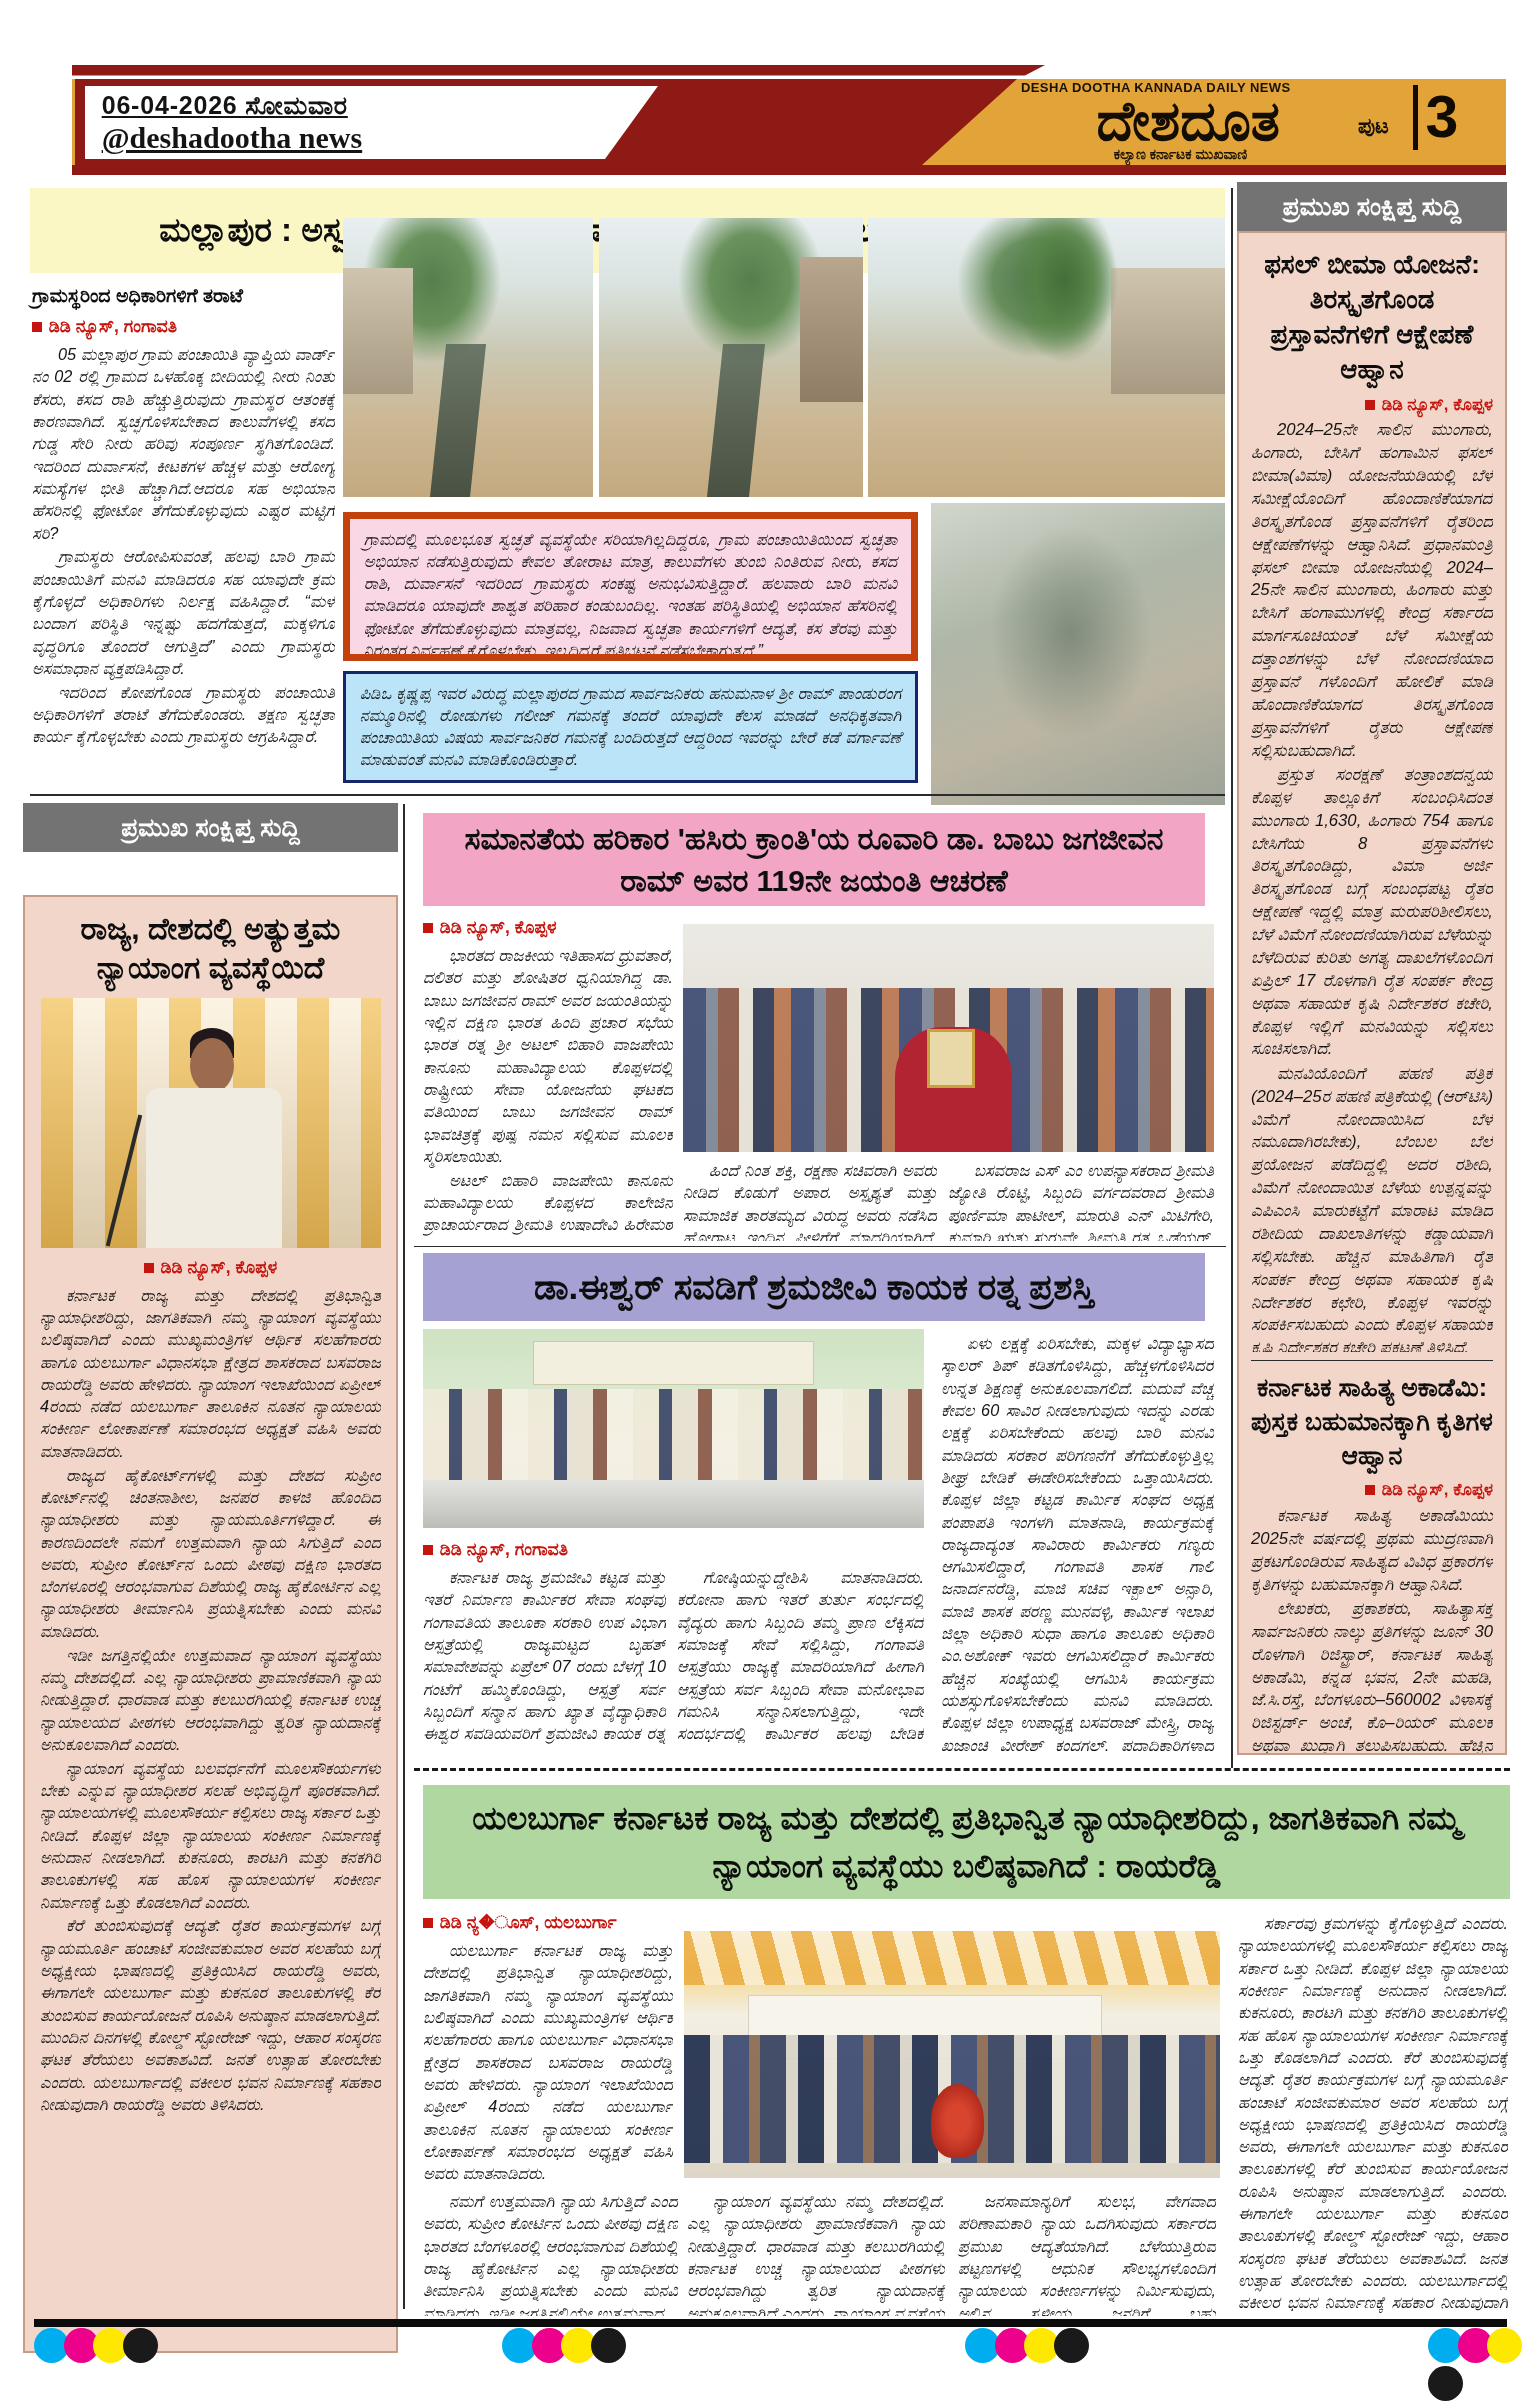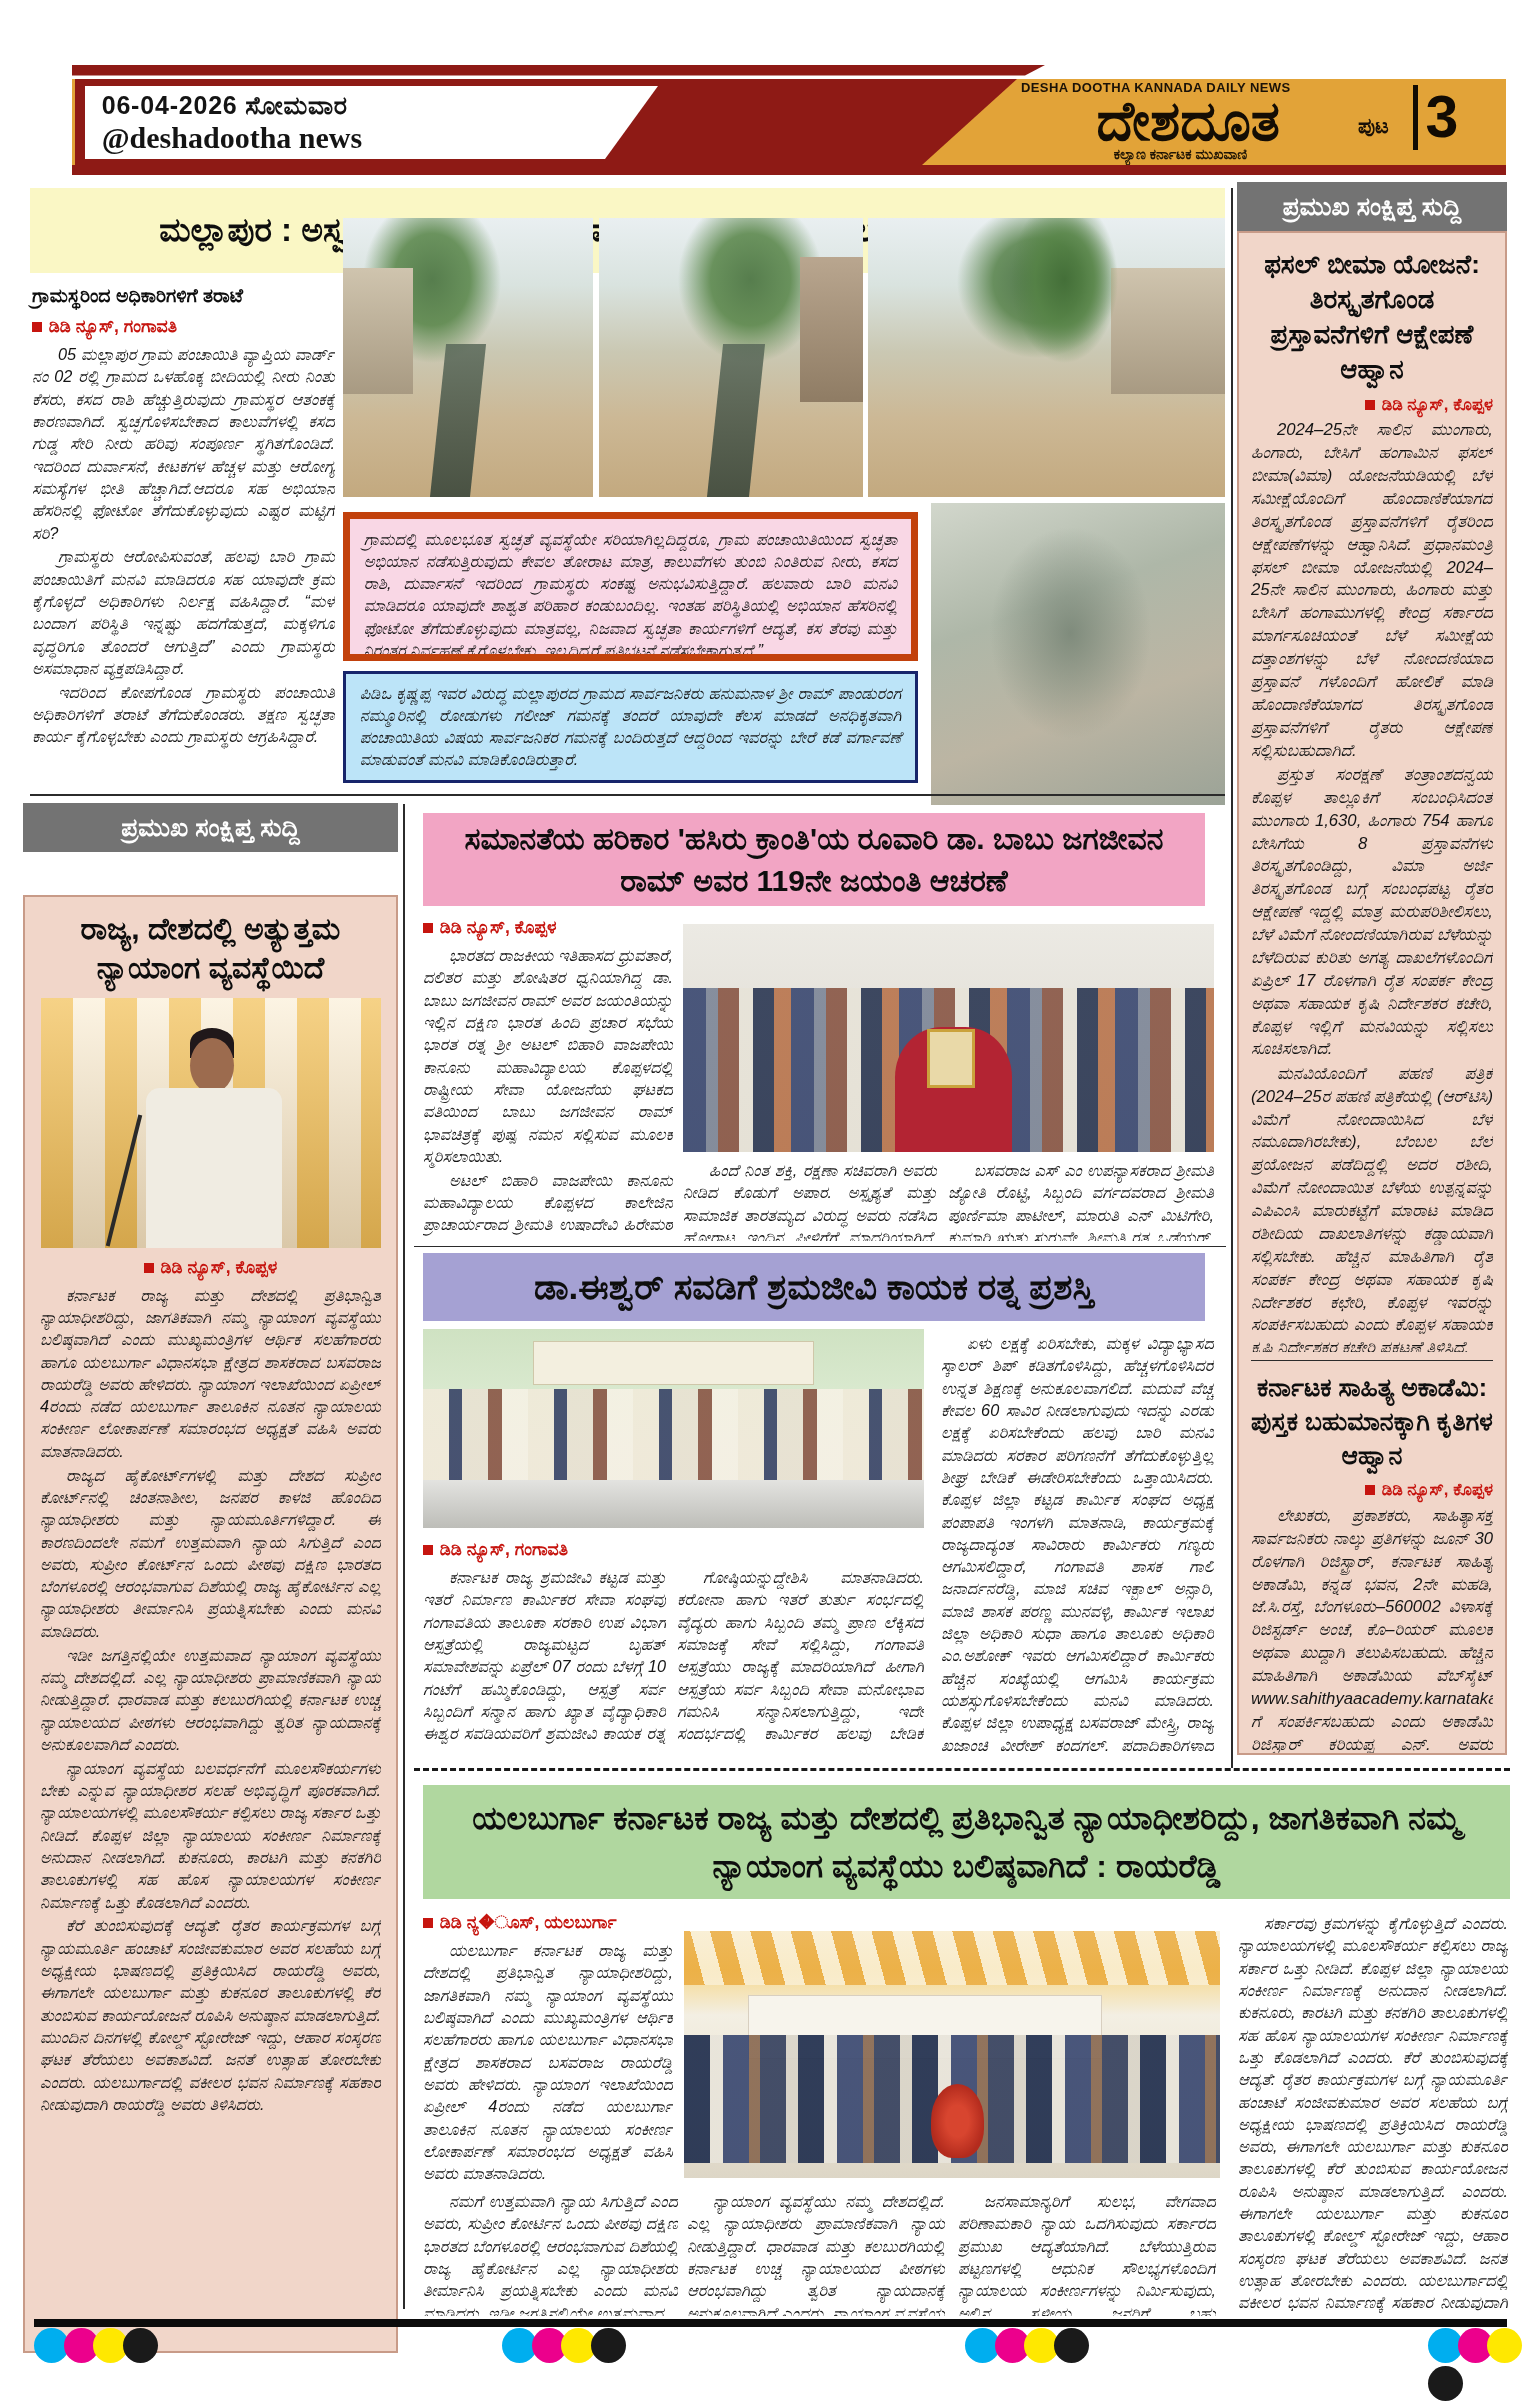--- a/index.html
+++ b/index.html
@@ -65,21 +65,21 @@
 
   <div class="abs" style="left:72px; top:65px; width:973px; height:10.6px; background:#8e1a15;
               clip-path:polygon(0 0,100% 0,calc(100% - 20px) 100%,0 100%);"></div>
 
   <div class="abs" style="left:72px; top:79px; width:1434px; height:86px; background:#e2a338;"></div>
 
   <div class="abs" style="left:72px; top:79px; width:945px; height:86px; background:#8e1a15;
               clip-path:polygon(0 0,100% 0,calc(100% - 95px) 100%,0 100%); border-left:3px solid #e2a338;"></div>
 
   <div class="abs" style="left:85px; top:86px; width:573px; height:73px; background:#ffffff;
-              clip-path:polygon(0 0,100% 0,calc(100% - 53px) 100%,0 100%); padding:4.6px 15px 0 16.7px;">
+              clip-path:polygon(0 0,100% 0,calc(100% - 53px) 100%,0 100%); padding:4.6px 15px 0 16.7px;text-decoration:underline;">
     <div style="font-weight:bold; font-size:25px; letter-spacing:0.8px;">06-04-2026  ಸೋಮವಾರ</div>
     <div style="font-family:'Liberation Serif','DejaVu Serif',serif; font-weight:bold; font-size:30px; margin-top:0px;">@deshadootha news</div>
   </div>
 
   <div class="abs" style="left:1021px; top:80px; width:319px; font-weight:bold; font-size:13px; color:#1a1208; letter-spacing:0.4px;">DESHA DOOTHA KANNADA DAILY NEWS</div>
   <div class="abs" style="left:961px; top:90px; width:319px; text-align:right; font-weight:bold; font-size:55px; color:#140d04;
               font-family:Liberation Serif, serif;">ದೇಶದೂತ</div>
   <div class="abs" style="left:1021px; top:146px; width:319px; text-align:center; font-weight:bold; font-size:14px; color:#201505;">ಕಲ್ಯಾಣ ಕರ್ನಾಟಕ ಮುಖವಾಣಿ</div>
 
   <div class="abs" style="left:1358px; top:114px; font-weight:bold; font-size:21px; color:#181008;">ಪುಟ</div>
@@ -164,20 +164,21 @@
       <p>2024–25ನೇ ಸಾಲಿನ ಮುಂಗಾರು, ಹಿಂಗಾರು, ಬೇಸಿಗೆ ಹಂಗಾಮಿನ ಫಸಲ್ ಬೀಮಾ(ವಿಮಾ) ಯೋಜನೆಯಡಿಯಲ್ಲಿ ಬೆಳೆ ಸಮೀಕ್ಷೆಯೊಂದಿಗೆ ಹೊಂದಾಣಿಕೆಯಾಗದೆ ತಿರಸ್ಕೃತಗೊಂಡ ಪ್ರಸ್ತಾವನೆಗಳಿಗೆ ರೈತರಿಂದ ಆಕ್ಷೇಪಣೆಗಳನ್ನು ಆಹ್ವಾನಿಸಿದೆ. ಪ್ರಧಾನಮಂತ್ರಿ ಫಸಲ್ ಬೀಮಾ ಯೋಜನೆಯಲ್ಲಿ 2024–25ನೇ ಸಾಲಿನ ಮುಂಗಾರು, ಹಿಂಗಾರು ಮತ್ತು ಬೇಸಿಗೆ ಹಂಗಾಮುಗಳಲ್ಲಿ ಕೇಂದ್ರ ಸರ್ಕಾರದ ಮಾರ್ಗಸೂಚಿಯಂತೆ ಬೆಳೆ ಸಮೀಕ್ಷೆಯ ದತ್ತಾಂಶಗಳನ್ನು ಬೆಳೆ ನೋಂದಣಿಯಾದ ಪ್ರಸ್ತಾವನೆ ಗಳೊಂದಿಗೆ ಹೋಲಿಕೆ ಮಾಡಿ ಹೊಂದಾಣಿಕೆಯಾಗದ ತಿರಸ್ಕೃತಗೊಂಡ ಪ್ರಸ್ತಾವನೆಗಳಿಗೆ ರೈತರು ಆಕ್ಷೇಪಣೆ ಸಲ್ಲಿಸುಬಹುದಾಗಿದೆ.</p>
       <p>ಪ್ರಸ್ತುತ ಸಂರಕ್ಷಣೆ ತಂತ್ರಾಂಶದನ್ವಯ ಕೊಪ್ಪಳ ತಾಲ್ಲೂಕಿಗೆ ಸಂಬಂಧಿಸಿದಂತೆ ಮುಂಗಾರು 1,630, ಹಿಂಗಾರು 754 ಹಾಗೂ ಬೇಸಿಗೆಯ 8 ಪ್ರಸ್ತಾವನೆಗಳು ತಿರಸ್ಕೃತಗೊಂಡಿದ್ದು, ವಿಮಾ ಅರ್ಜಿ ತಿರಸ್ಕೃತಗೊಂಡ ಬಗ್ಗೆ ಸಂಬಂಧಪಟ್ಟ ರೈತರ ಆಕ್ಷೇಪಣೆ ಇದ್ದಲ್ಲಿ ಮಾತ್ರ ಮರುಪರಿಶೀಲಿಸಲು, ಬೆಳೆ ವಿಮೆಗೆ ನೋಂದಣಿಯಾಗಿರುವ ಬೆಳೆಯನ್ನು ಬೆಳೆದಿರುವ ಕುರಿತು ಅಗತ್ಯ ದಾಖಲೆಗಳೊಂದಿಗೆ ಏಪ್ರಿಲ್ 17 ರೊಳಗಾಗಿ ರೈತ ಸಂಪರ್ಕ ಕೇಂದ್ರ ಅಥವಾ ಸಹಾಯಕ ಕೃಷಿ ನಿರ್ದೇಶಕರ ಕಚೇರಿ, ಕೊಪ್ಪಳ ಇಲ್ಲಿಗೆ ಮನವಿಯನ್ನು ಸಲ್ಲಿಸಲು ಸೂಚಿಸಲಾಗಿದೆ.</p>
       <p>ಮನವಿಯೊಂದಿಗೆ ಪಹಣಿ ಪತ್ರಿಕೆ (2024–25ರ ಪಹಣಿ ಪತ್ರಿಕೆಯಲ್ಲಿ (ಆರ್‌ಟಿಸಿ) ವಿಮೆಗೆ ನೋಂದಾಯಿಸಿದ ಬೆಳೆ ನಮೂದಾಗಿರಬೇಕು), ಬೆಂಬಲ ಬೆಲೆ ಪ್ರಯೋಜನ ಪಡೆದಿದ್ದಲ್ಲಿ ಅದರ ರಶೀದಿ, ವಿಮೆಗೆ ನೋಂದಾಯಿತ ಬೆಳೆಯ ಉತ್ಪನ್ನವನ್ನು ಎಪಿಎಂಸಿ ಮಾರುಕಟ್ಟೆಗೆ ಮಾರಾಟ ಮಾಡಿದ ರಶೀದಿಯ ದಾಖಲಾತಿಗಳನ್ನು ಕಡ್ಡಾಯವಾಗಿ ಸಲ್ಲಿಸಬೇಕು. ಹೆಚ್ಚಿನ ಮಾಹಿತಿಗಾಗಿ ರೈತ ಸಂಪರ್ಕ ಕೇಂದ್ರ ಅಥವಾ ಸಹಾಯಕ ಕೃಷಿ ನಿರ್ದೇಶಕರ ಕಛೇರಿ, ಕೊಪ್ಪಳ ಇವರನ್ನು ಸಂಪರ್ಕಿಸಬಹುದು ಎಂದು ಕೊಪ್ಪಳ ಸಹಾಯಕ ಕೃಷಿ ನಿರ್ದೇಶಕರ ಕಚೇರಿ ಪ್ರಕಟಣೆ ತಿಳಿಸಿದೆ.</p>
     </div>
     <div style="border-top:1.5px solid #2b2b2b; margin:7.6px 0 10.6px 0;"></div>
     <div class="headline" style="font-size:25px; text-align:center; line-height:1.35; margin-bottom:7.6px;">ಕರ್ನಾಟಕ ಸಾಹಿತ್ಯ ಅಕಾಡೆಮಿ: ಪುಸ್ತಕ ಬಹುಮಾನಕ್ಕಾಗಿ ಕೃತಿಗಳ ಆಹ್ವಾನ</div>
     <div class="byline" style="text-align:right; margin-bottom:4.6px; font-size:16.7px;">
       <span class="bsq"></span><span>ಡಿಡಿ ನ್ಯೂಸ್, ಕೊಪ್ಪಳ</span>
     </div>
     <div class="body-txt jt" style="height:395px; font-size:16.7px;">
+      <p>ಕರ್ನಾಟಕ ಸಾಹಿತ್ಯ ಅಕಾಡೆಮಿಯು 2025ನೇ ವರ್ಷದಲ್ಲಿ ಪ್ರಥಮ ಮುದ್ರಣವಾಗಿ ಪ್ರಕಟಗೊಂಡಿರುವ ಸಾಹಿತ್ಯದ ವಿವಿಧ ಪ್ರಕಾರಗಳ ಕೃತಿಗಳನ್ನು ಬಹುಮಾನಕ್ಕಾಗಿ ಆಹ್ವಾನಿಸಿದೆ.</p>
       <p>ಲೇಖಕರು, ಪ್ರಕಾಶಕರು, ಸಾಹಿತ್ಯಾಸಕ್ತ ಸಾರ್ವಜನಿಕರು ನಾಲ್ಕು ಪ್ರತಿಗಳನ್ನು ಜೂನ್ 30 ರೊಳಗಾಗಿ ರಿಜಿಸ್ಟ್ರಾರ್, ಕರ್ನಾಟಕ ಸಾಹಿತ್ಯ ಅಕಾಡೆಮಿ, ಕನ್ನಡ ಭವನ, 2ನೇ ಮಹಡಿ, ಜೆ.ಸಿ.ರಸ್ತೆ, ಬೆಂಗಳೂರು–560002 ವಿಳಾಸಕ್ಕೆ ರಿಜಿಸ್ಟರ್ಡ್ ಅಂಚೆ, ಕೊ–ರಿಯರ್ ಮೂಲಕ ಅಥವಾ ಖುದ್ದಾಗಿ ತಲುಪಿಸಬಹುದು. ಹೆಚ್ಚಿನ ಮಾಹಿತಿಗಾಗಿ ಅಕಾಡೆಮಿಯ ವೆಬ್‌ಸೈಟ್ www.sahithyaacademy.karnataka.gov.in ಗೆ ಸಂಪರ್ಕಿಸಬಹುದು ಎಂದು ಅಕಾಡೆಮಿ ರಿಜಿಸ್ಟ್ರಾರ್ ಕರಿಯಪ್ಪ ಎನ್. ಅವರು ಪ್ರಕಟಣೆಯಲ್ಲಿ ತಿಳಿಸಿದ್ದಾರೆ.</p>
     </div>
   </div>
 
   <div class="abs headline" style="left:423px; top:813px; width:782px; height:93px; background:#f2a5c4; font-size:30px; line-height:1.4;
               display:flex; align-items:center; justify-content:center; text-align:center; padding:0 23px; overflow:hidden;">ಸಮಾನತೆಯ ಹರಿಕಾರ 'ಹಸಿರು ಕ್ರಾಂತಿ'ಯ ರೂವಾರಿ ಡಾ. ಬಾಬು ಜಗಜೀವನ ರಾಮ್ ಅವರ 119ನೇ  ಜಯಂತಿ ಆಚರಣೆ</div>
 
   <div class="abs byline" style="left:423px; top:917px;">
     <span class="bsq"></span><span>ಡಿಡಿ ನ್ಯೂಸ್, ಕೊಪ್ಪಳ</span>
   </div>

